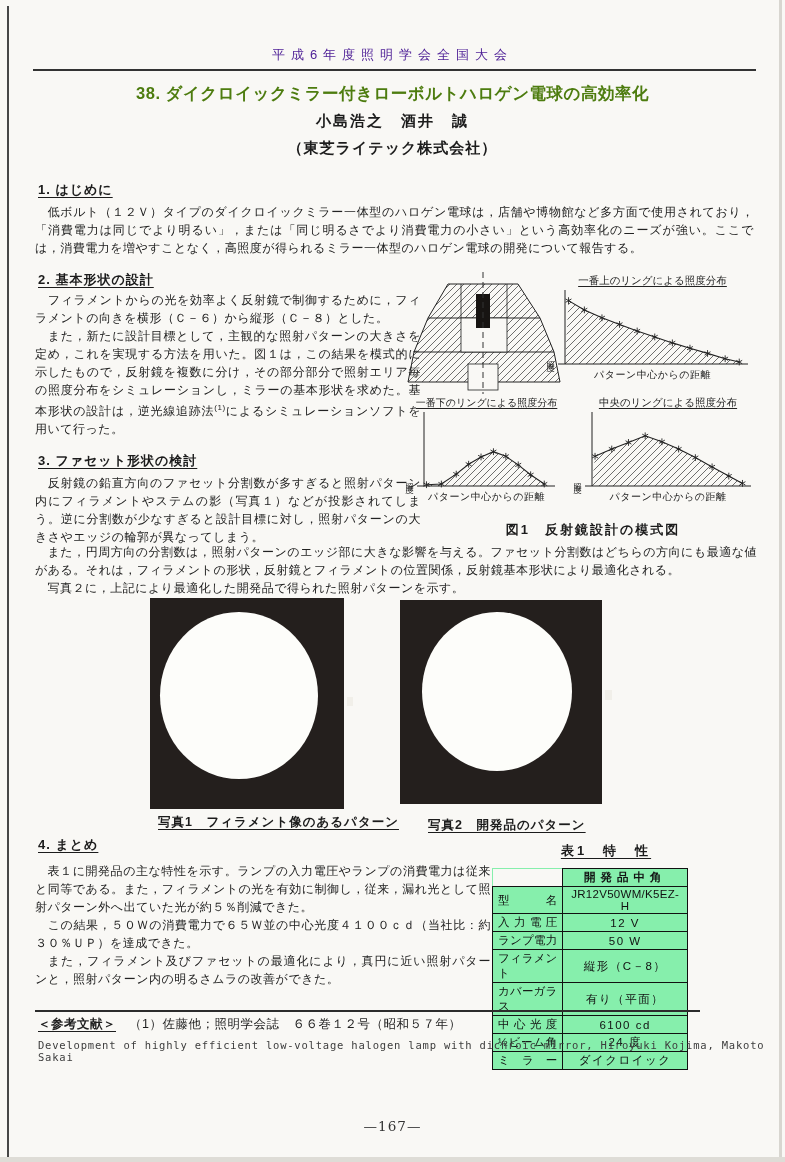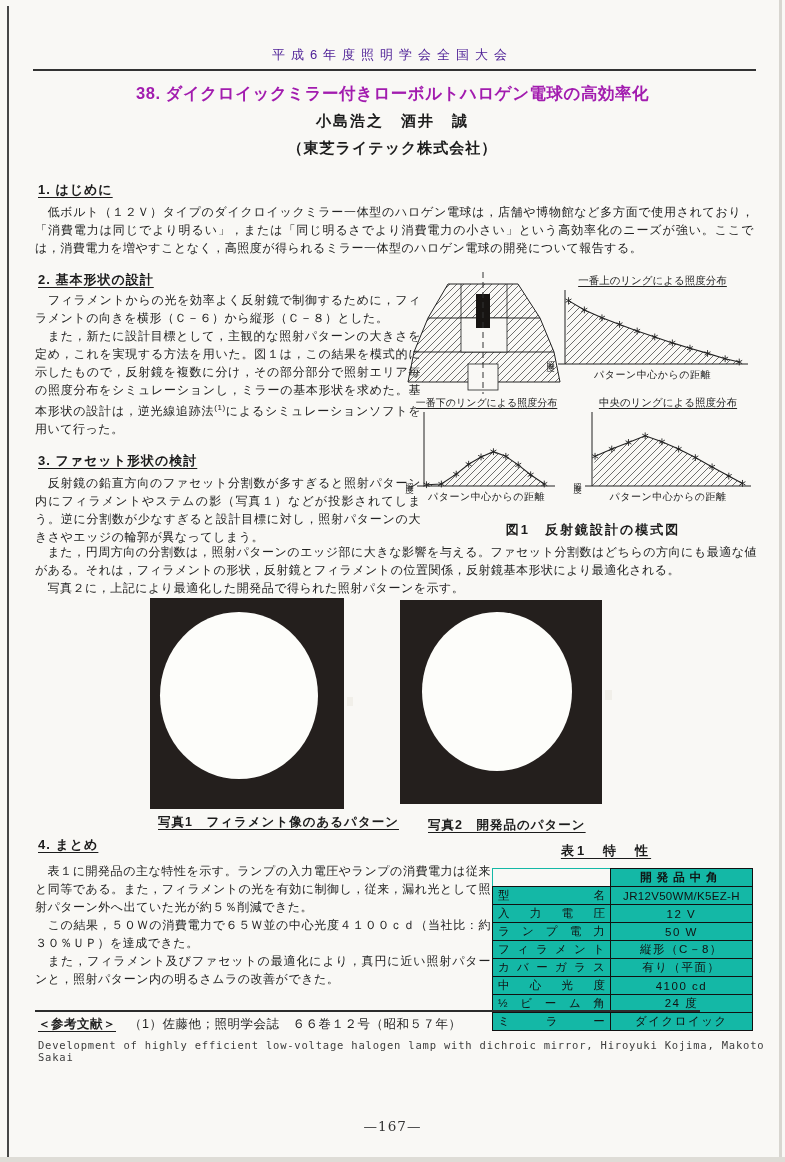--- a/index.html
+++ b/index.html
@@ -6,41 +6,41 @@
   .page{position:relative;width:785px;height:1162px;background:#f9f8f5;margin:0 auto;
         font-family:"Liberation Sans",sans-serif;color:#1c1c1c;overflow:hidden;}
   .abs{position:absolute;}
   .ctr{left:0;width:785px;text-align:center;}
   .edge-left{left:7px;top:6px;width:2px;height:1152px;background:#474747;}
   .edge-right{left:779px;top:0;width:3px;height:1162px;background:#d8d6d0;}
   .edge-bottom{left:0;top:1157px;width:785px;height:5px;background:#dedcd6;}
 
   .conf-header{top:46px;font-size:13px;letter-spacing:6px;color:#4c1d95;}
   .head-rule{top:69px;left:33px;width:723px;height:2px;background:#333;}
-  .paper-title{top:83px;font-size:16.5px;font-weight:bold;color:#a21caf;letter-spacing:0.5px;}
+  .paper-title{top:83px;font-size:16.5px;font-weight:bold;color:#4d7c0f;letter-spacing:0.5px;}
   .authors{top:112px;font-size:15px;font-weight:bold;letter-spacing:2px;}
   .affil{top:139px;font-size:15px;font-weight:600;letter-spacing:1px;}
 
   .sec-head{font-size:13px;font-weight:bold;text-decoration:underline;text-underline-offset:3px;letter-spacing:1px;}
   .para{font-size:12px;line-height:18px;text-align:justify;letter-spacing:0.5px;color:#222;}
   .para p{margin:0;}
   sup{font-size:8px;}
 
   .panel-title{font-size:10.5px;text-align:center;text-decoration:underline;text-underline-offset:2px;color:#222;white-space:nowrap;}
   .plot-row{display:flex;align-items:flex-end;}
   .ylab{writing-mode:vertical-rl;font-size:8.5px;letter-spacing:2px;color:#222;margin-bottom:14px;}
   .xlab{font-size:10px;text-align:center;color:#222;margin-top:-4px;letter-spacing:0.5px;}
   .fig-caption{font-size:13px;font-weight:bold;text-align:center;text-underline-offset:3px;letter-spacing:2px;}
 
   .photo{position:absolute;background:#241f1d;}
   .blob{position:absolute;background:#fdfdfa;border-radius:50%;}
   .speck{position:absolute;background:#f1efe9;}
   .photo-caption{font-size:12.5px;font-weight:bold;text-decoration:underline;text-underline-offset:3px;letter-spacing:1px;}
 
-  table.spec{border-collapse:collapse;width:261px;background:#14b8a6;}
+  table.spec{border-collapse:collapse;width:196px;background:#86efac;}
   table.spec td{border:1.5px solid #111;font-size:11.5px;height:12.5px;padding:1px 5px;color:#111;}
   td.tl{width:96px;text-align:justify;text-align-last:justify;}
   td.tv{width:118px;text-align:center;letter-spacing:1.5px;}
   td.th-val{text-align:center;font-weight:bold;letter-spacing:5px;}
   td.model{letter-spacing:0.3px;font-size:10.5px;}
   .tab-caption{font-size:13px;font-weight:bold;text-align:center;text-decoration:underline;text-underline-offset:3px;letter-spacing:3px;}
 
   .bottom-rule{top:1010px;left:35px;width:665px;height:2px;background:#2c2c2c;}
   .refs{font-size:12.5px;letter-spacing:0.5px;color:#1e1e1e;}
   .refs .lbl{text-decoration:underline;text-underline-offset:3px;font-weight:bold;}
@@ -277,21 +277,21 @@
       <tr>
           <td class="tl">フィラメント</td>
           <td class="tv">縦形（C－8）</td>
         </tr>
       <tr>
           <td class="tl">カバーガラス</td>
           <td class="tv">有り（平面）</td>
         </tr>
       <tr>
           <td class="tl">中心光度</td>
-          <td class="tv">4100 cd</td>
+          <td class="tv">6100 cd</td>
         </tr>
       <tr>
           <td class="tl">½ビーム角</td>
           <td class="tv">24 度</td>
         </tr>
       <tr>
           <td class="tl">ミラー</td>
           <td class="tv">ダイクロイック</td>
         </tr>
     </tbody>

